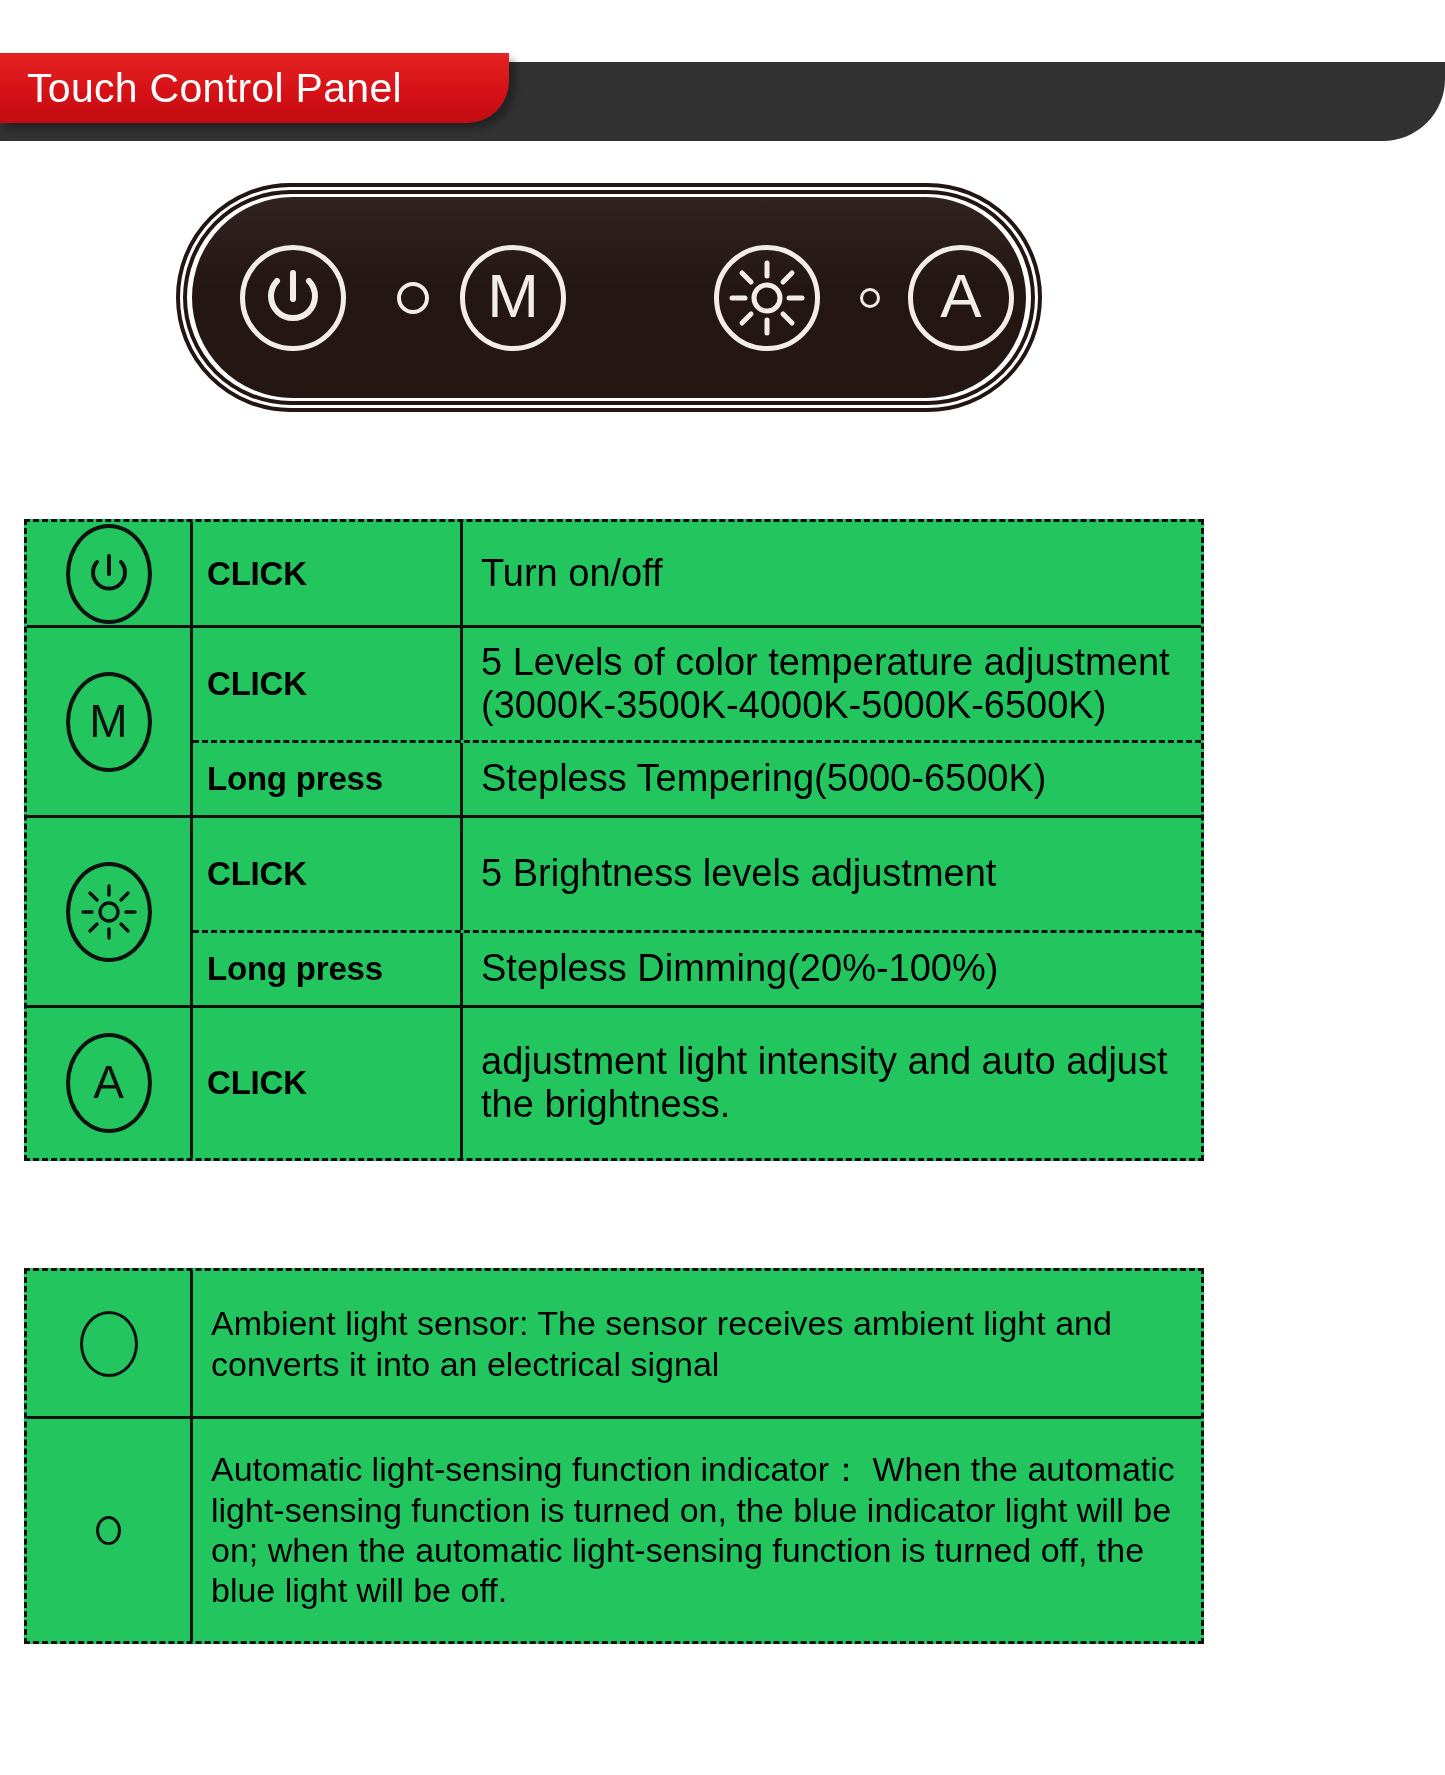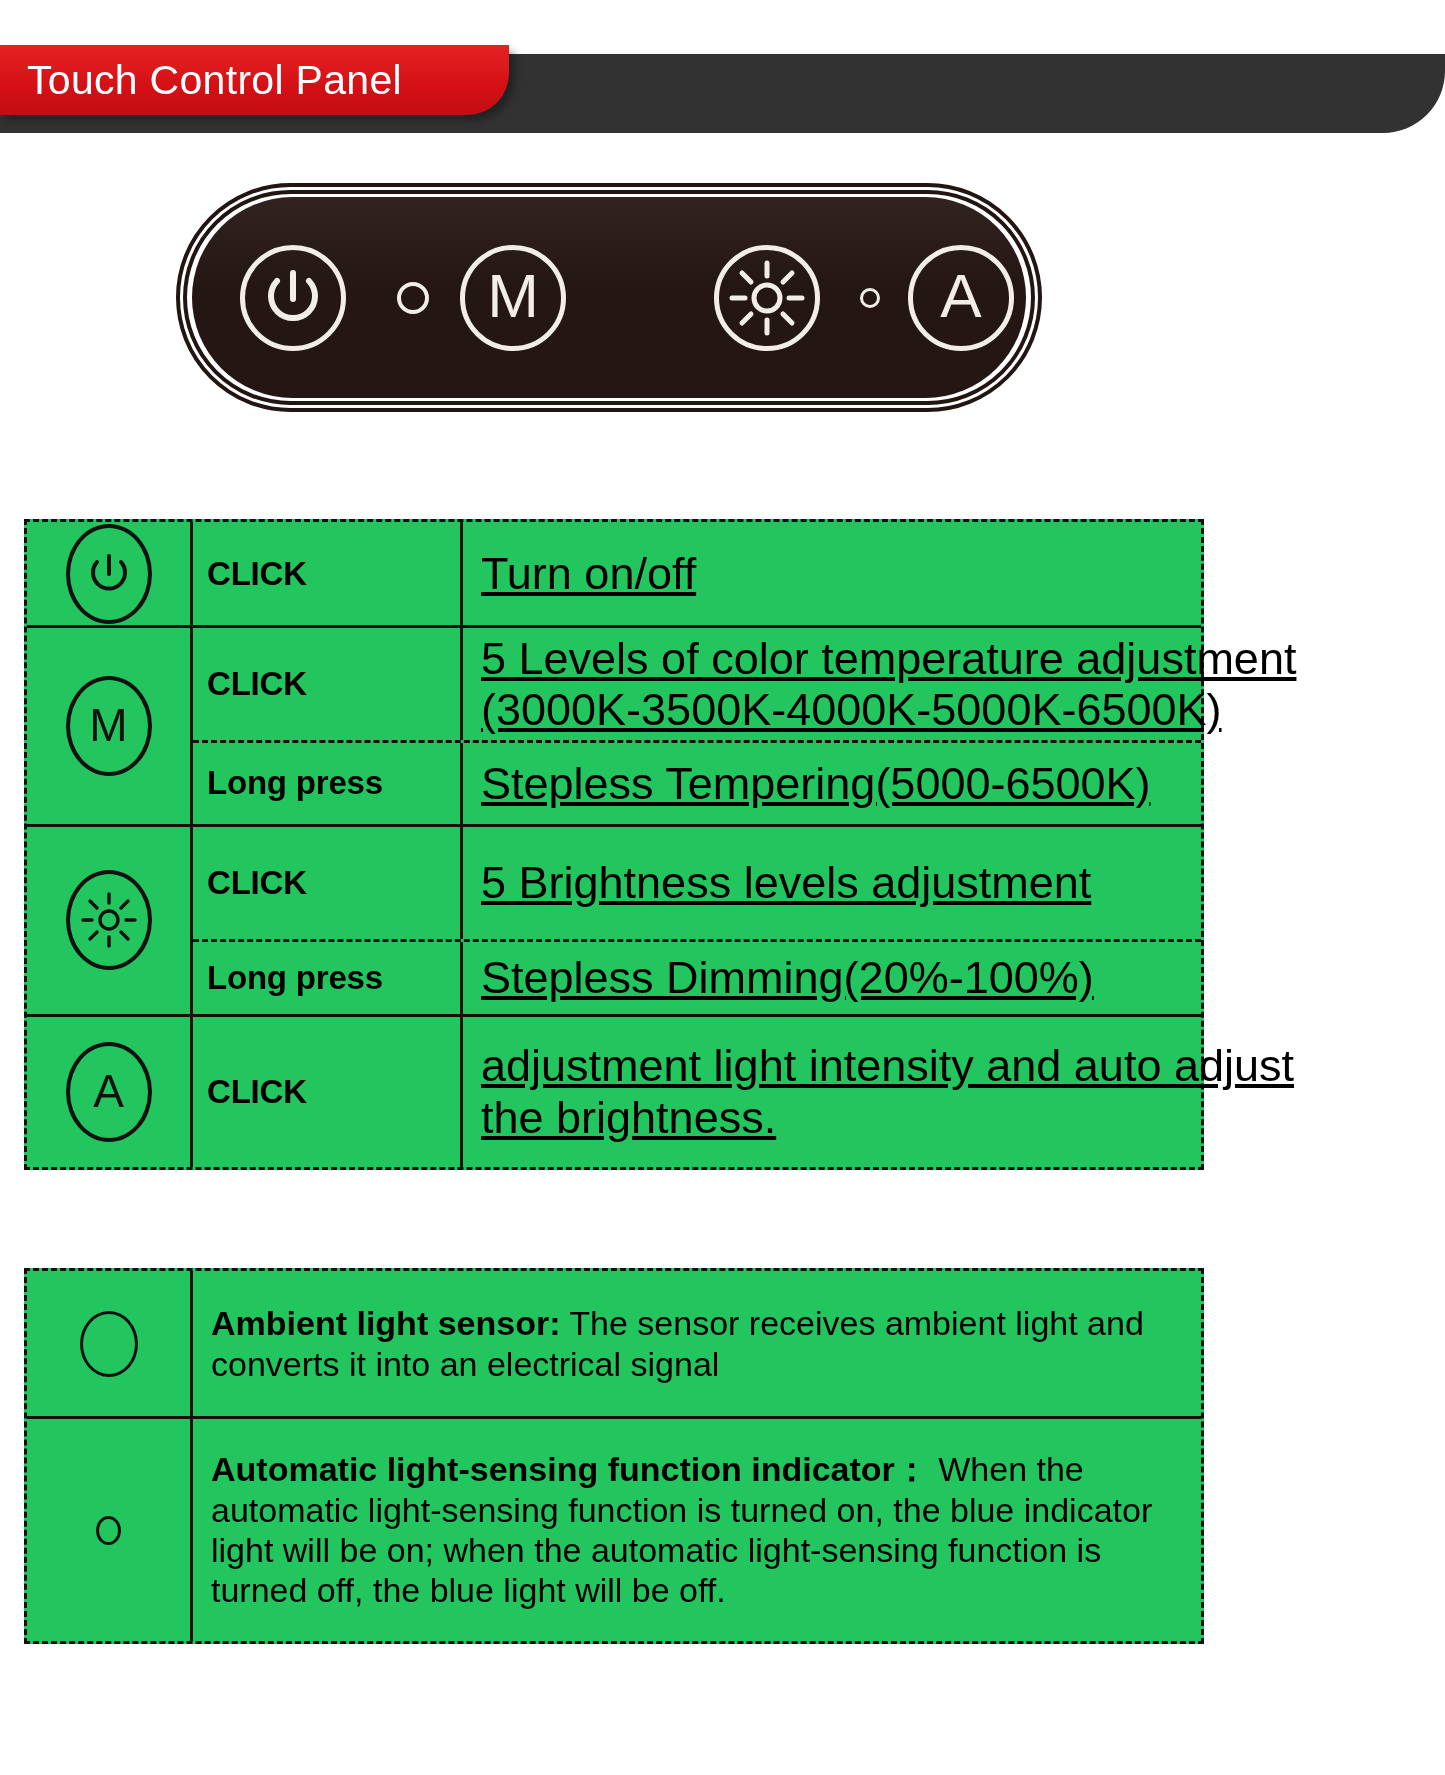--- a/index.html
+++ b/index.html
@@ -6,21 +6,21 @@
   body{
     width:1445px;height:1775px;
     background:#ffffff;
     font-family:"Liberation Sans", sans-serif;
     -webkit-font-smoothing:antialiased;
     overflow:hidden;
     position:relative;
   }
 
   
-  .header-wrap{position:absolute;left:0;top:4px;width:1445px;height:150px;text-align:right;}
+  .header-wrap{position:absolute;left:0;top:12px;width:1445px;height:150px;text-align:right;}
   .header-dark{
     position:absolute;left:0;top:50px;width:1445px;height:79px;
     background:#323232;
     border-bottom-right-radius:62px;
   }
   .header-red{
     position:absolute;left:0;top:41px;width:509px;height:70px;
     background:linear-gradient(180deg,#e52322 0%,#d41016 60%,#c10d12 100%);
     border-bottom-right-radius:42px;
     box-shadow:6px 6px 7px rgba(0,0,0,0.30);
@@ -101,35 +101,35 @@
     display:flex;align-items:center;
     padding-left:14px;box-sizing:border-box;
     font-size:33px;font-weight:bold;color:#000;
     letter-spacing:-0.2px;
   }
   .c-desc{
     flex:1;min-width:0;
     border-left:3px solid #111;
     display:flex;flex-direction:column;justify-content:center;
     padding:9px 10px 9px 18px;box-sizing:border-box;
-    font-size:45px;line-height:1.14;color:#000;text-decoration:underline;
+    font-size:38px;line-height:1.14;color:#000;
   }
   .c-desc .ln{white-space:nowrap;}
 
   
   .srow{display:flex;align-items:stretch;}
   .srow + .srow{border-top:3px solid #111;}
   .s-icon{width:163px;flex:0 0 163px;display:flex;align-items:center;justify-content:center;}
   .s-body{
     flex:1;min-width:0;border-left:3px solid #111;
     padding:16px 14px 16px 18px;box-sizing:border-box;
     display:flex;flex-direction:column;justify-content:center;
     font-size:34px;line-height:1.19;color:#000;
   }
-  .s-body b{font-weight:bold;}
+  .s-body b{font-weight:normal;}
 
   
   .tic{
     display:flex;align-items:center;justify-content:center;
     border:4px solid #111;border-radius:50%;
     box-sizing:border-box;color:#111;
   }
   .tic.oval{width:86px;height:100px;border-radius:50%;}
   .tic.letter{font-size:46px;line-height:1;padding-bottom:2px;}
   .tic.plain{border-width:3px;width:58px;height:66px;}

